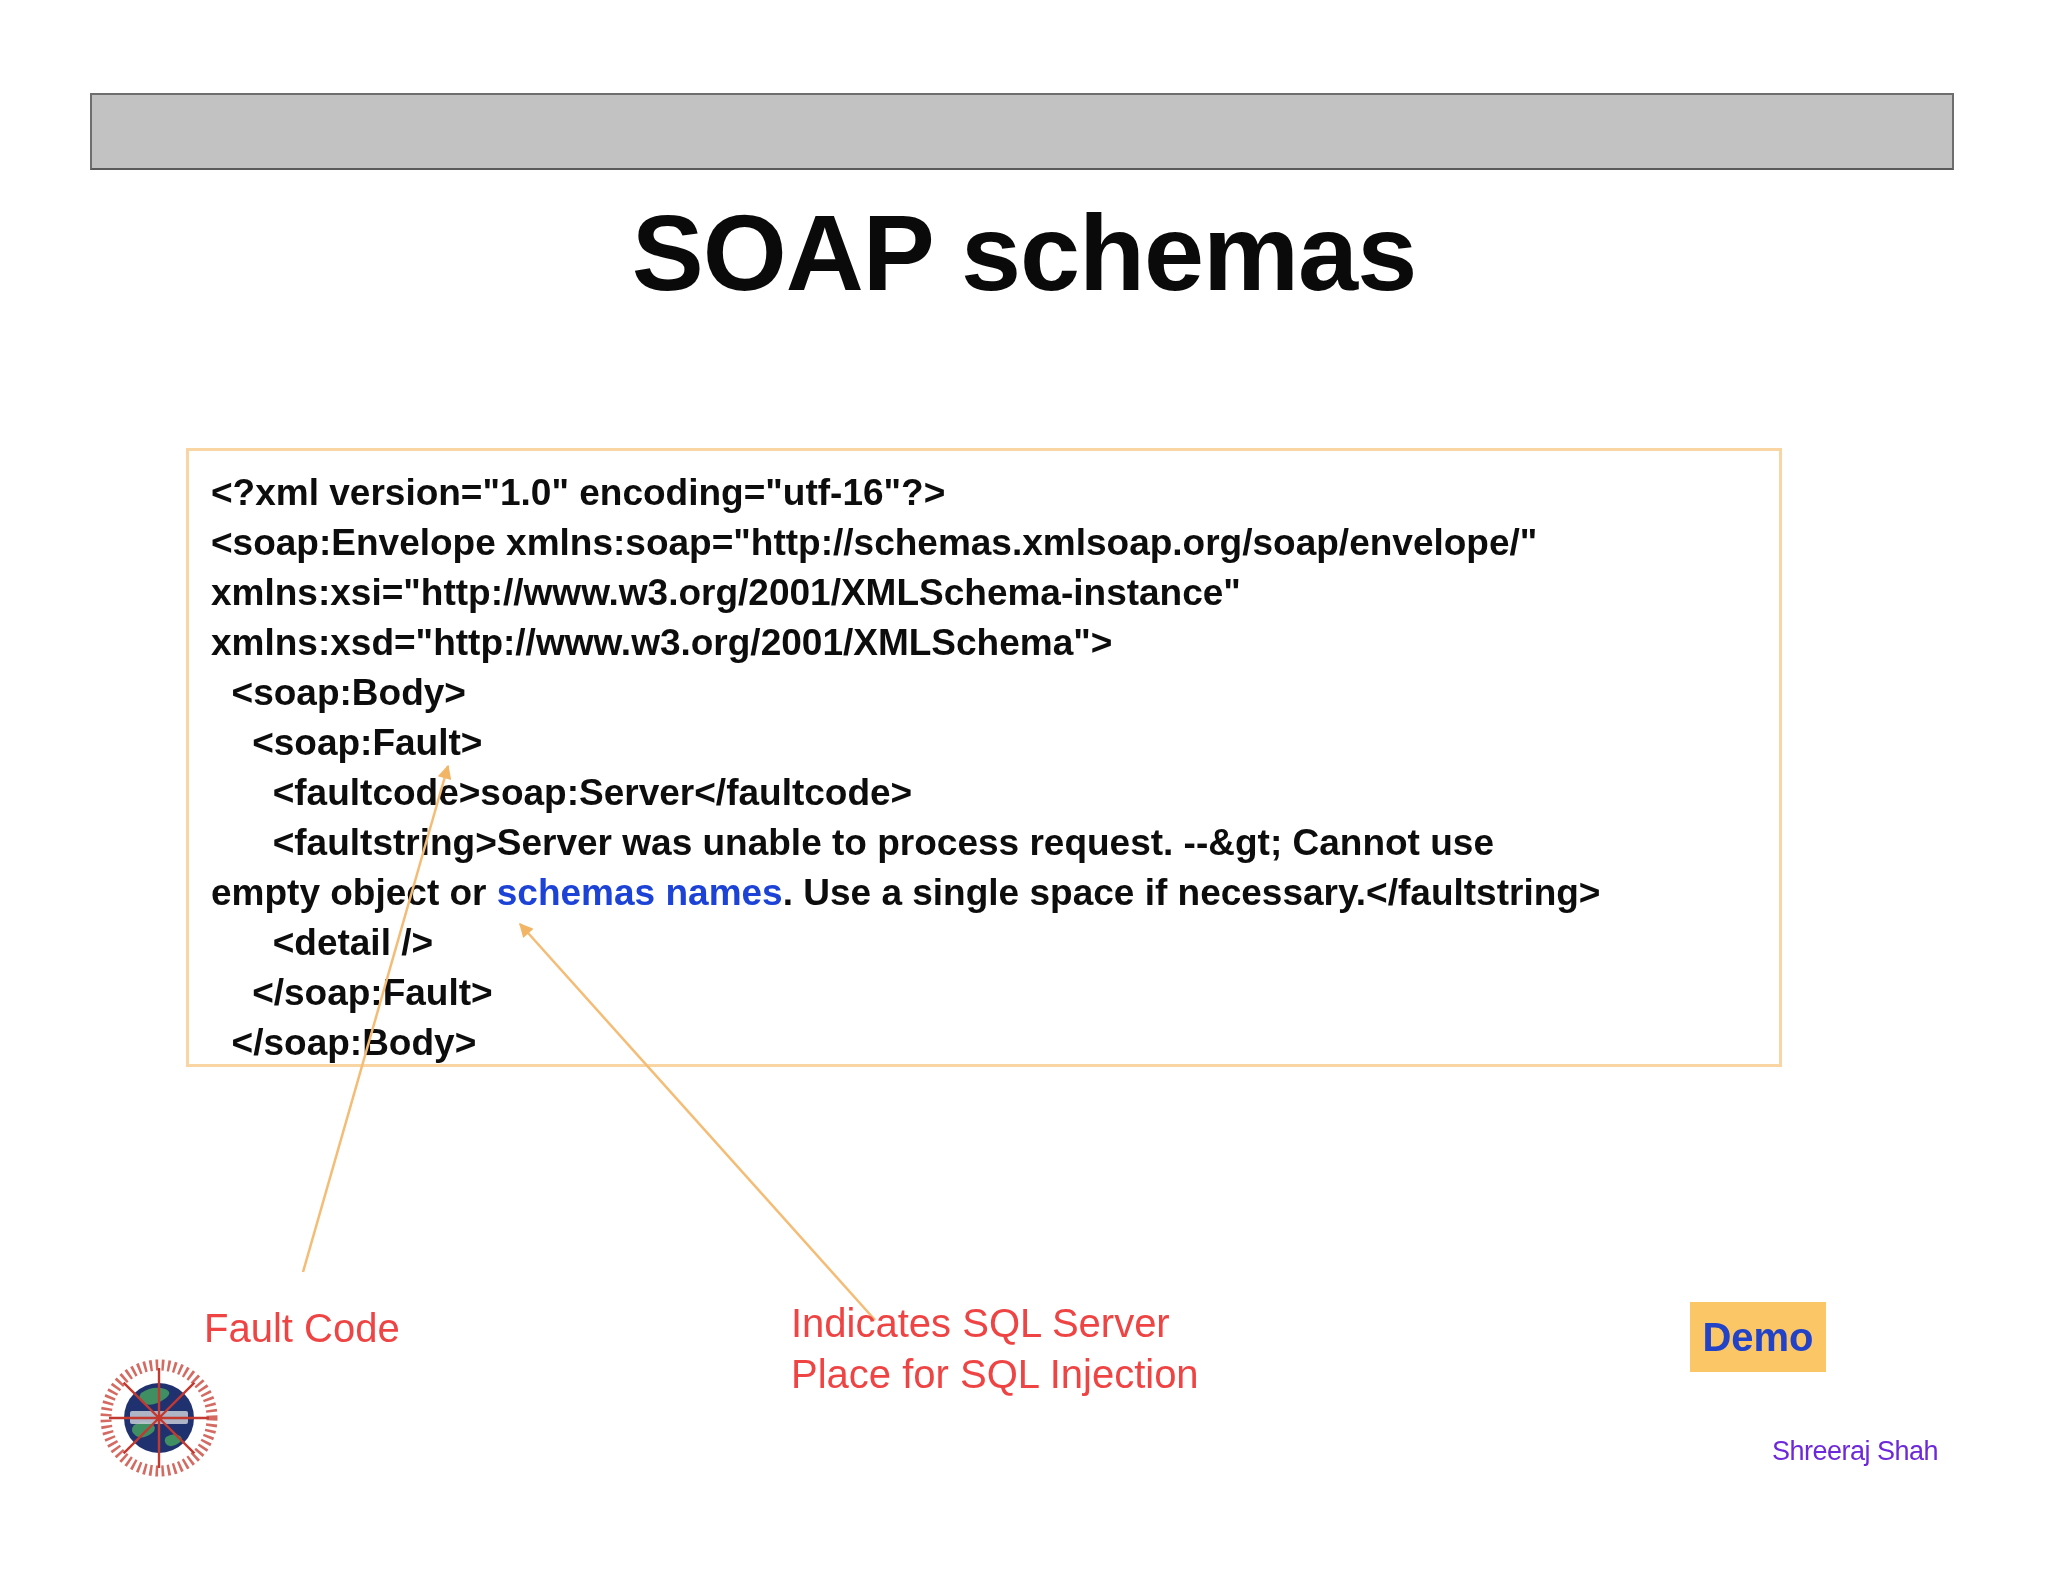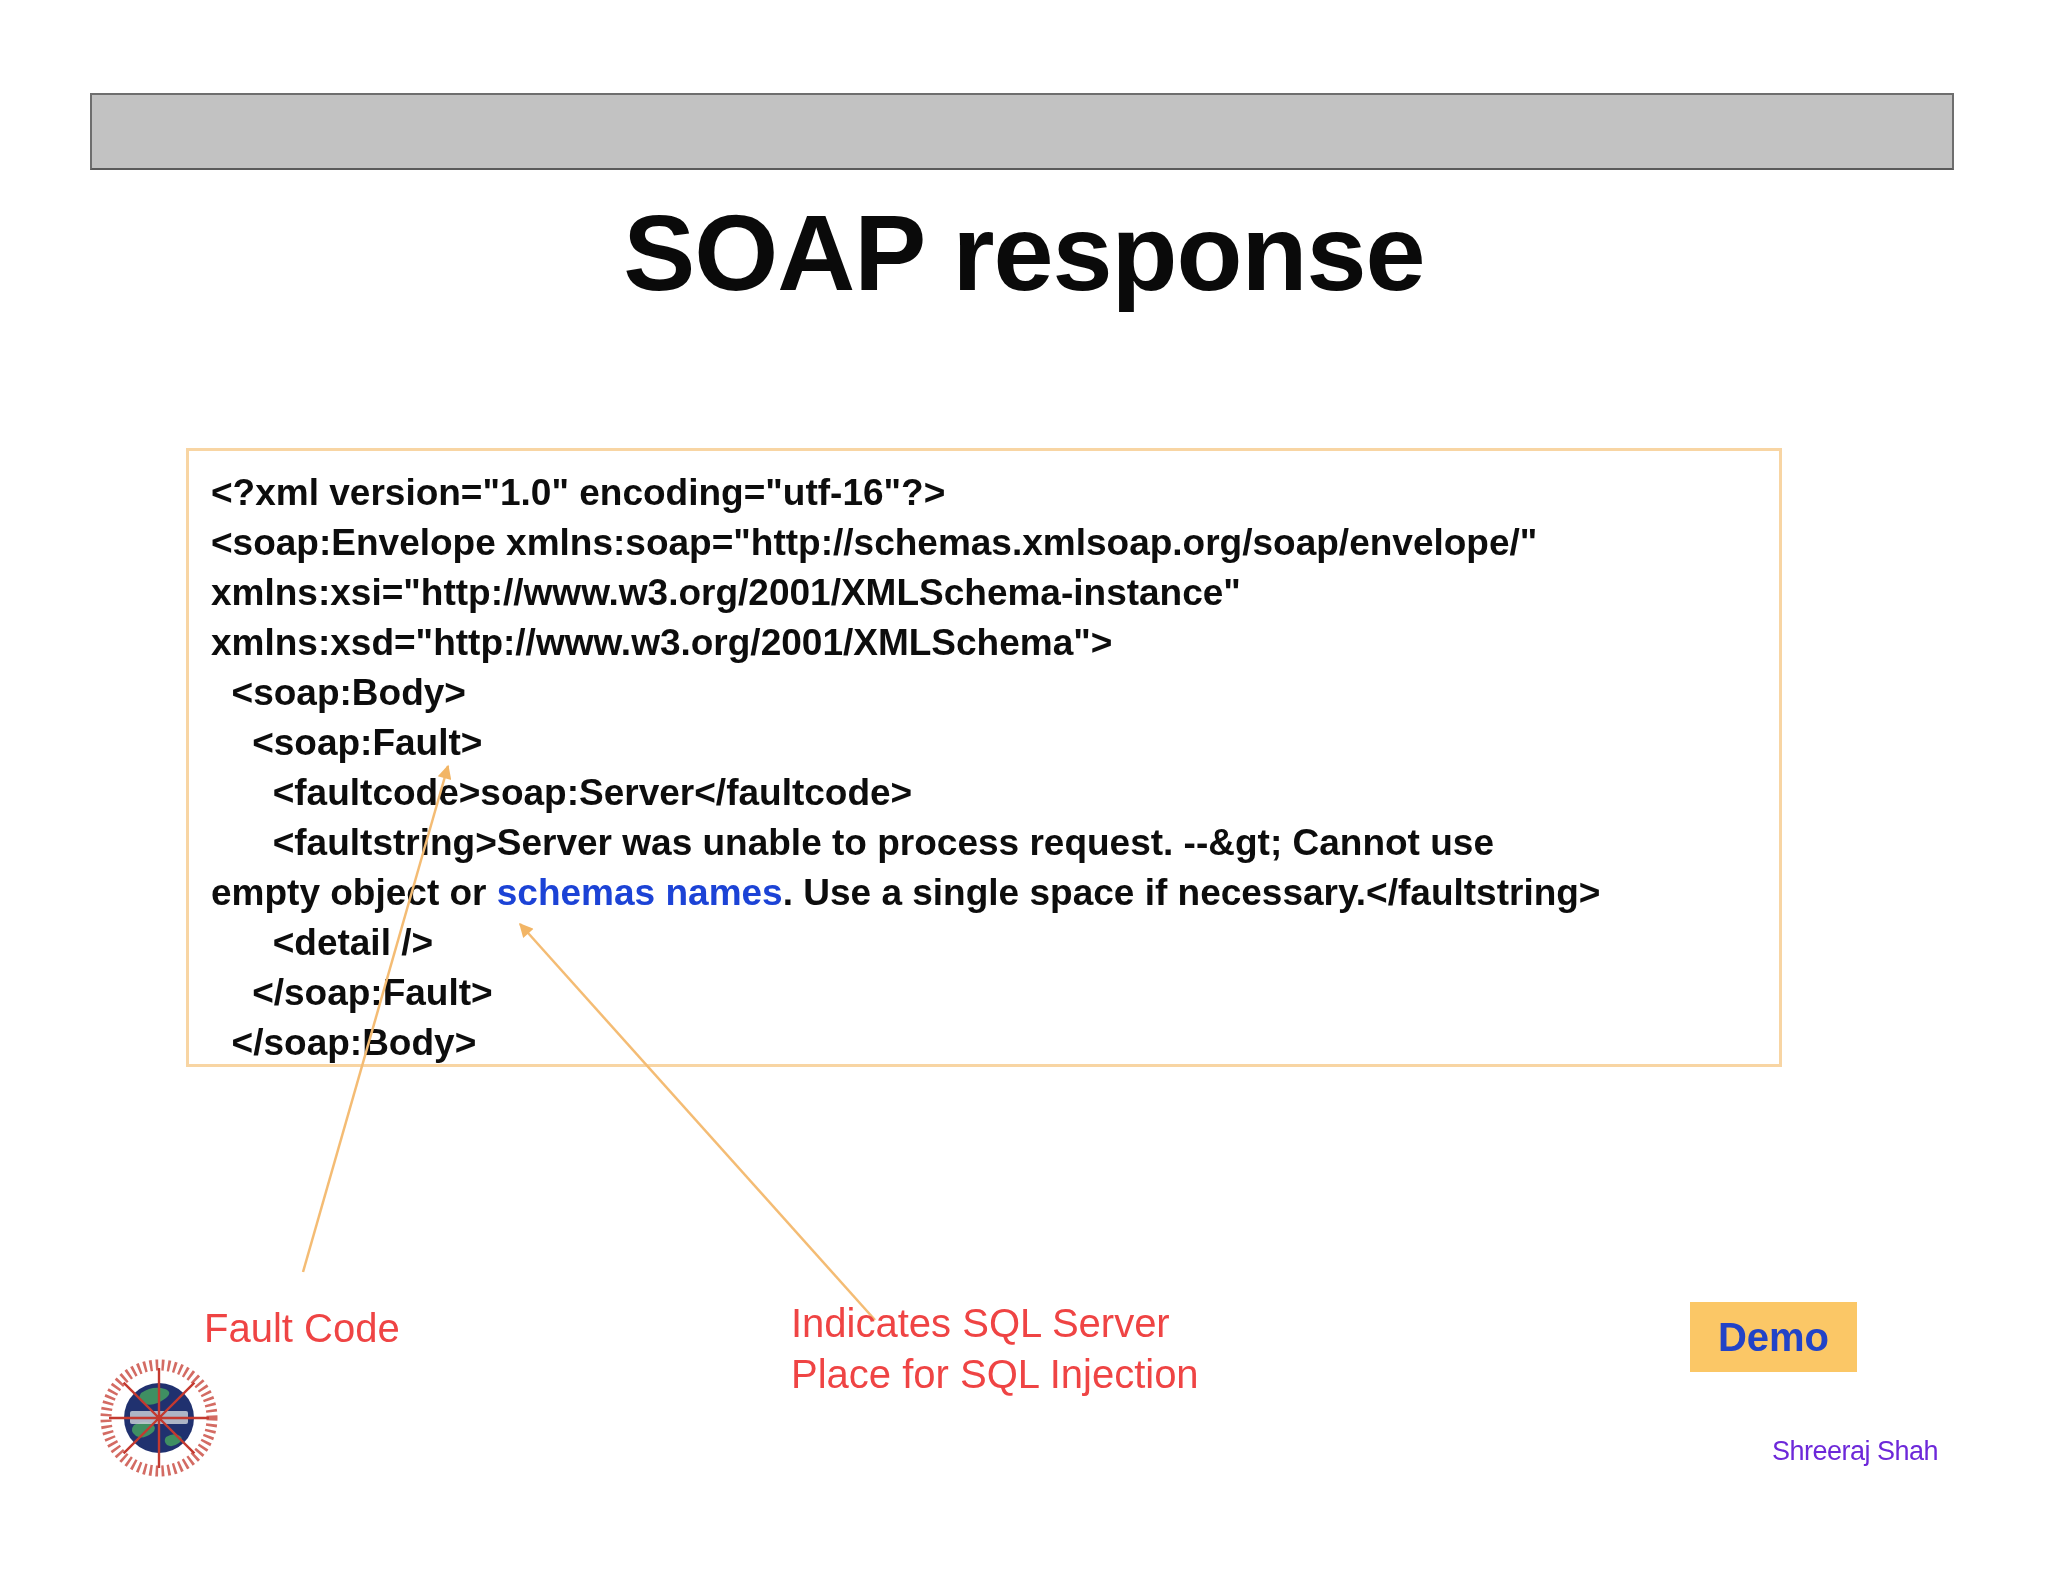--- a/index.html
+++ b/index.html
@@ -26,37 +26,37 @@
   .code-line {
     white-space:pre-wrap; font-size:37px; line-height:50px;
     font-weight:bold; color:#0D0D0D;
   }
   .code-line .hl { color:#1C43D6; }
   .arrows { position:absolute; left:0; top:0; pointer-events:none; }
   .label { position:absolute; font-size:40px; color:#ef4444; }
   .fault-code-label { left:204px; top:1306px; }
   .sql-label { left:791px; top:1298px; line-height:51px; }
   .demo-button {
-    position:absolute; left:1690px; top:1302px; width:167px; height:70px;
+    position:absolute; left:1690px; top:1302px; width:136px; height:70px;
     background:#FBC766; border:none; padding:0; cursor:pointer;
     font-family:inherit; font-size:40px; font-weight:bold; color:#2243C7;
     text-align:center; line-height:70px;
   }
   .author {
     position:absolute; left:1772px; top:1436px; font-size:27px;
     letter-spacing:-0.5px; color:#6d28d9;
   }
   .logo { position:absolute; left:96px; top:1355px; width:126px; height:126px; }
 </style>
 </head>
 <body>
 
 <div class="header-bar"></div>
 
-<h1 class="slide-title">SOAP response</h1>
+<h1 class="slide-title">SOAP schemas</h1>
 
 <div class="code-box">
   <div class="code-line">&lt;?xml version="1.0" encoding="utf-16"?&gt;</div>
   <div class="code-line">&lt;soap:Envelope xmlns:soap="http://schemas.xmlsoap.org/soap/envelope/"</div>
   <div class="code-line">xmlns:xsi="http://www.w3.org/2001/XMLSchema-instance"</div>
   <div class="code-line">xmlns:xsd="http://www.w3.org/2001/XMLSchema"&gt;</div>
   <div class="code-line">  &lt;soap:Body&gt;</div>
   <div class="code-line">    &lt;soap:Fault&gt;</div>
   <div class="code-line">      &lt;faultcode&gt;soap:Server&lt;/faultcode&gt;</div>
   <div class="code-line">      &lt;faultstring&gt;Server was unable to process request. --&amp;gt; Cannot use</div>

